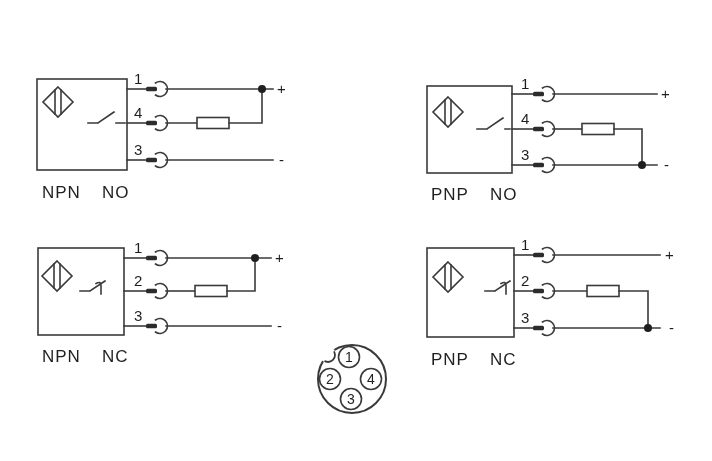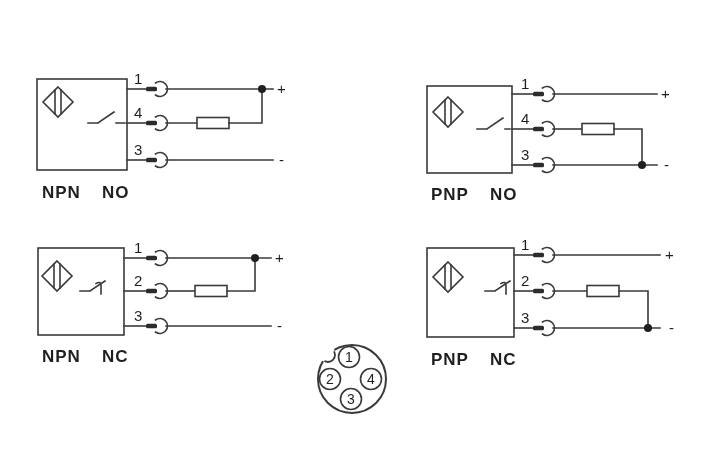--- a/index.html
+++ b/index.html
@@ -10,21 +10,21 @@
   .stage svg{position:absolute;left:0;top:0;}
   .ln{stroke:#3a3a3a;stroke-width:1.6;fill:none;stroke-linecap:square;}
   .thick{fill:#2c2c2c;stroke:none;}
   .res{stroke:#3a3a3a;stroke-width:1.6;fill:#ffffff;}
   .dot{fill:#1f1f1f;stroke:none;}
   .circ{stroke:#3a3a3a;stroke-width:2;fill:none;}
   .pincirc{stroke:#3a3a3a;stroke-width:1.6;fill:none;}
   .txt{position:absolute;color:#1f1f1f;white-space:nowrap;}
   .pin-label{font-size:15px;}
   .pol{font-size:15px;}
-  .caption{position:absolute;display:flex;gap:21px;font-size:17px;letter-spacing:1px;color:#1f1f1f;font-weight:bold;}
+  .caption{position:absolute;display:flex;gap:21px;font-size:17px;letter-spacing:1px;color:#1f1f1f;}
   .conn-num{position:absolute;font-size:14px;color:#1f1f1f;transform:translate(-50%,-52%);}
 </style>
 </head>
 <body>
 
 <div class="stage">
 
   <svg width="712" height="461" viewBox="0 0 712 461">
 
     <g>

